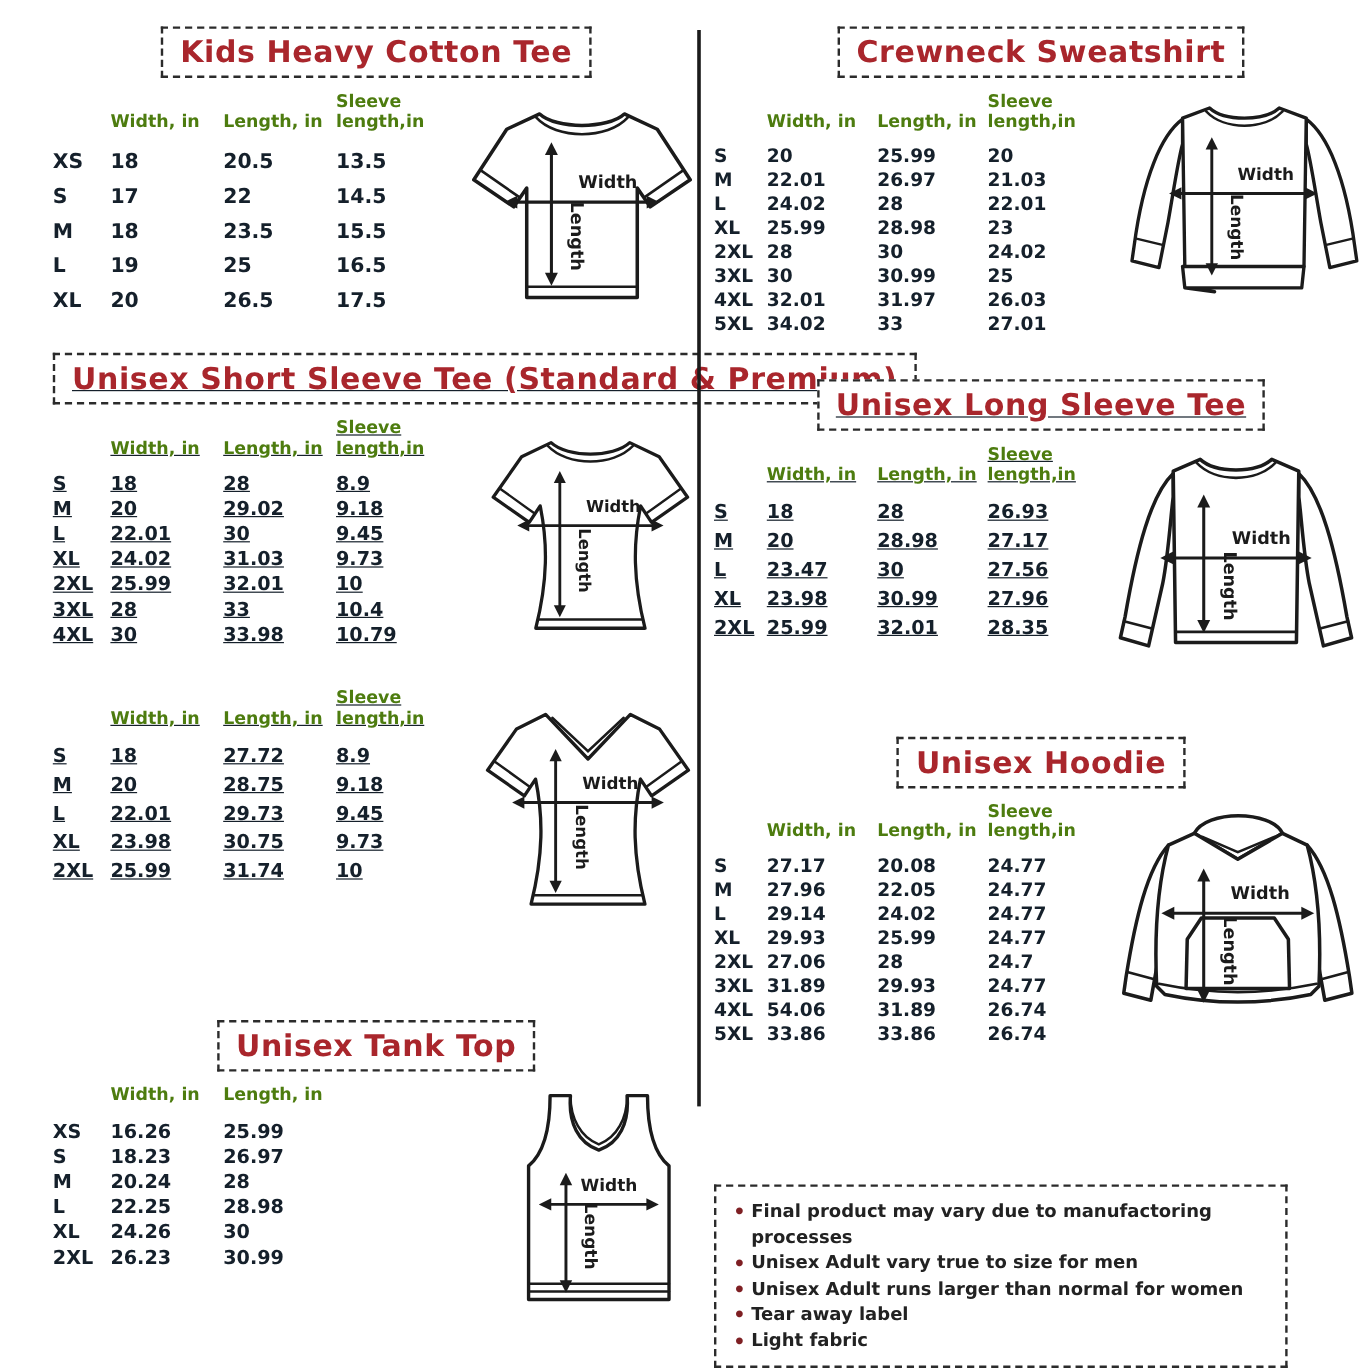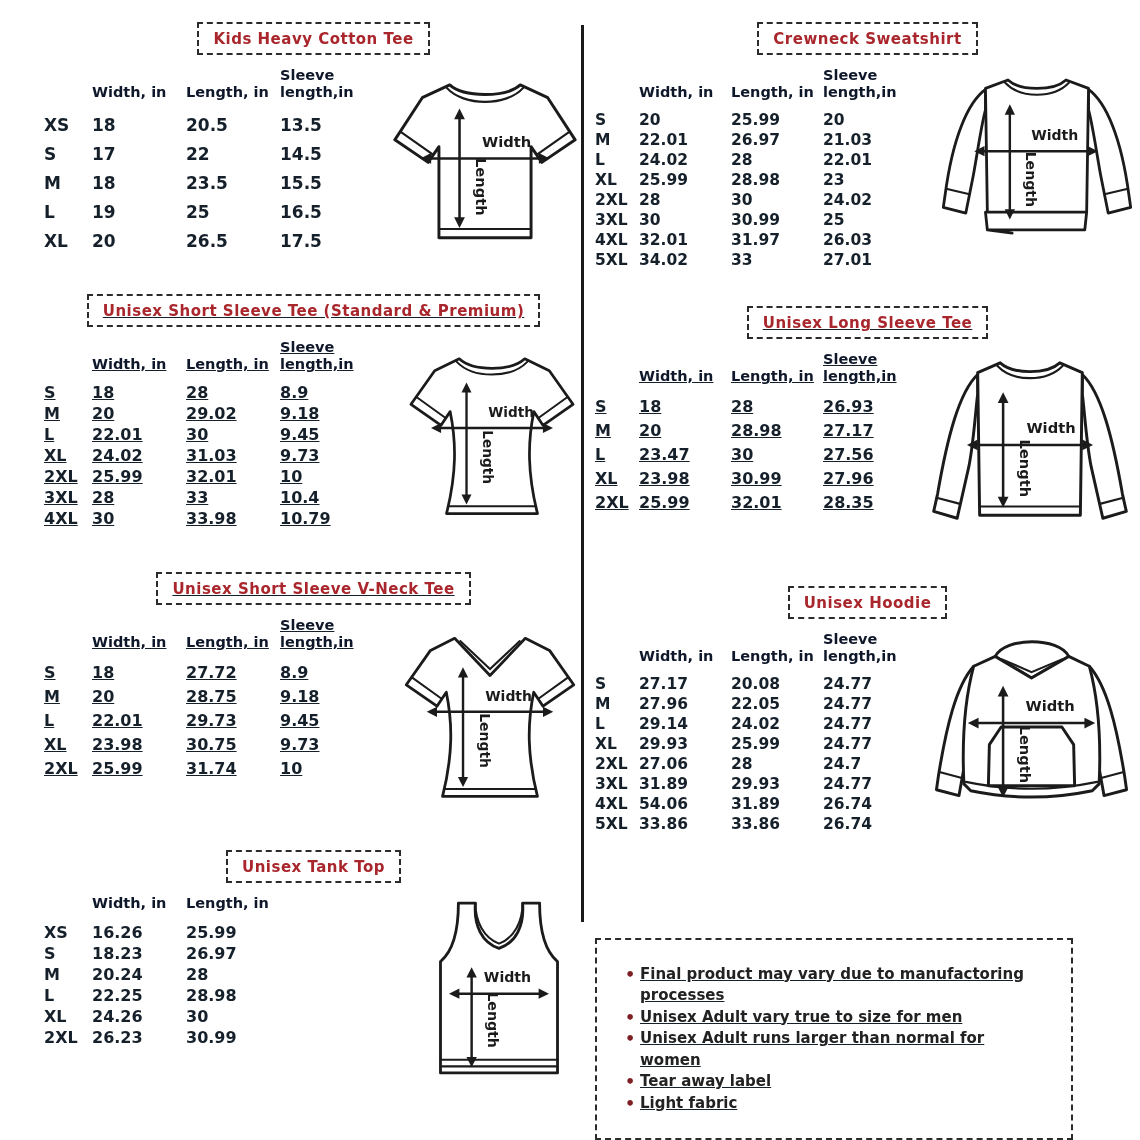--- a/index.html
+++ b/index.html
@@ -12,47 +12,47 @@
   .col.left{width:583px;padding-left:44px;}
   .col.right{width:557px;padding-left:12px;gap:36px;}
   .divider{position:absolute;left:581px;top:25px;width:3px;height:897px;background:#1b1b1b;}
   section{box-sizing:border-box;}
   .h272{height:272px;} .h278{height:278px;text-decoration:underline;} .h345{height:345px;} .hrest{flex:1;}
   .titlebox{
     display:table;margin:0 auto 10px auto;border:2px dashed #2b2b2b;
     padding:5px 14px;background:#fff;
   }
   .title{
-    color:#a9262c;font-weight:bold;font-size:15px;letter-spacing:.5px;white-space:nowrap;
+    color:#a9262c;font-weight:bold;font-size:25px;letter-spacing:.5px;white-space:nowrap;
   }
   .sec-body{display:flex;align-items:flex-start;}
   table.sizes{border-collapse:collapse;border-spacing:0;margin-top:2px;}
   table.sizes th{
-    color:#0f172a;font-size:14.5px;font-weight:bold;text-align:left;
+    color:#4d7c0f;font-size:14.5px;font-weight:bold;text-align:left;
     white-space:pre-line;vertical-align:bottom;padding:0 0 10px 0;line-height:1.15;
   }
   table.sizes td{
     font-weight:bold;color:#15202b;text-align:left;padding:0;
   }
   .c-size{width:48px;} .c-v{width:94px;}
   .col.right .c-size{width:44px;} .col.right .c-v{width:92px;}
   section.roomy td{font-size:17px;height:29px;}
   section.mid td{font-size:16px;height:24px;}
   section.semi td{font-size:16px;height:21px;}
   section.dense td{font-size:15.5px;height:20px;}
   .garment{margin-left:auto;}
   svg .outline{fill:#ffffff;stroke:#1b1b1b;stroke-width:3;stroke-linejoin:round;stroke-linecap:round;}
   svg .thin{fill:none;stroke:#1b1b1b;stroke-width:2.2;stroke-linecap:round;}
   svg .arrow-line{stroke:#1b1b1b;stroke-width:2.6;}
   svg .arrow-head{fill:#1b1b1b;stroke:none;}
   svg .dim-label{font-family:"DejaVu Sans",sans-serif;font-weight:bold;font-size:15px;fill:#1b1b1b;}
   .notes{
     border:2px dashed #2b2b2b;margin:13px 8px 0 0;padding:8px 12px;width:478px;box-sizing:border-box;
   }
-  .notes ul{list-style:none;margin:16px;padding:0;text-decoration:underline;}
+  .notes ul{list-style:none;margin:2px;padding:0;}
   .notes li{
     font-size:15px;font-weight:bold;color:#222;line-height:21.5px;position:relative;padding-left:15px;
   }
   .notes li::before{
     content:"\2022";color:#7e1f23;position:absolute;left:0;top:0;font-size:16px;
   }
 </style>
 </head>
 <body>
 
@@ -210,23 +210,20 @@
                 <polygon points="72,184 66.5,173 77.5,173" class="arrow-head"></polygon>
               </g>
             <text class="dim-label" x="121" y="88" text-anchor="middle">Width</text>
             <text class="dim-label" x="90" y="132" text-anchor="middle" transform="rotate(90 90 132)">Length</text>
           </svg>
         </div>
       </div>
     </section>
 
     <section class="h278 mid">
-      <div class="titlebox">
-        <span class="title">Unisex Short Sleeve V-Neck Tee</span>
-      </div>
       <div class="sec-body">
         <table class="sizes">
           <thead>
               <tr>
                 <th class="c-size"></th>
                 <th class="c-v">Width, in</th>
                 <th class="c-v">Length, in</th>
                 <th class="c-v">Sleeve
 length,in</th>
               </tr>

